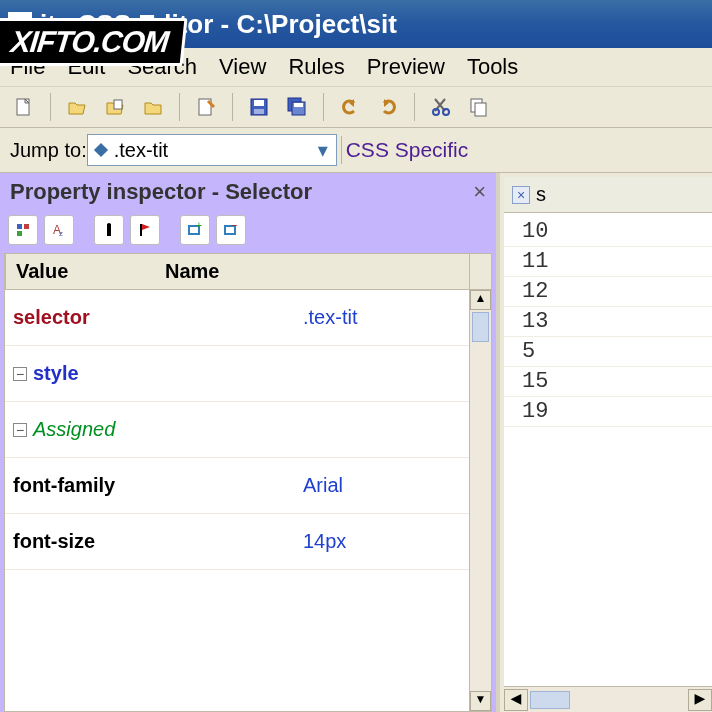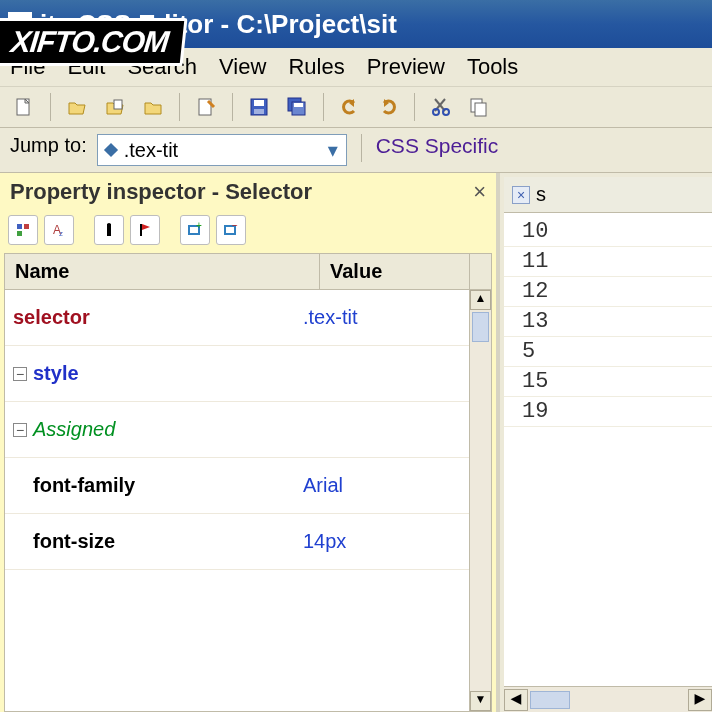--- a/index.html
+++ b/index.html
@@ -77,22 +77,22 @@
   border-radius: 3px;
   display: inline-flex;
   align-items: center;
   justify-content: center;
   cursor: pointer;
 }
 .sep { width: 1px; height: 28px; background: #b8b4a2; margin: 0 4px; }
 .jumpbar {
   background: #ece9d8;
   display: flex;
+  align-items: center;
   padding: 6px 10px;
-  gap: 10px;
   border-bottom: 1px solid #c0bba8;
   font-size: 20px;
 }
 .jump-field {
   display: inline-flex;
   align-items: center;
   background: #fff;
   border: 1px solid #7f9db9;
   padding: 3px 8px;
   min-width: 250px;
@@ -101,21 +101,21 @@
 }
 .jump-field .caret { margin-left: auto; color: #3a6ea5; }
 .spec-label { font-size: 21px; white-space: nowrap; color: #4c1d95; }
 .main {
   display: flex;
   flex: 1;
   overflow: hidden;
 }
 .inspector {
   width: 500px;
-  background: #fef9c3;
+  background: #c4b5fd;
   display: flex;
   flex-direction: column;
   border-right: 4px solid #d6d3c2;
 }
 .panel-hdr {
   display: flex;
   align-items: center;
   padding: 6px 10px;
   font-size: 22px;
   font-weight: bold;
@@ -165,21 +165,21 @@
 .indent4 { padding-left: 80px; }
 .glyph-minus {
   display:inline-block; width: 14px; height:14px;
   border:1px solid #888; background:#fff; color:#555;
   text-align:center; line-height:12px; font-size:14px;
   margin-right: 6px;
 }
 .c-selector { color: #a01020; font-weight: bold; }
 .c-style { color: #2030c8; font-weight: bold; }
 .c-assigned { color: #009020; font-style: italic; font-weight: normal; }
-.c-prop { color: #000; font-weight: bold; margin-left: 20px; }
+.c-prop { color: #000; font-weight: bold; }
 .scroll-track {
   display:flex; flex-direction:column; width:22px;
   background:#eee9dc; border-left:1px solid #c0bba8;
 }
 .scroll-up, .scroll-down {
   height:20px; background:#ece9d8; border:1px solid #b0aa96;
   font-size:12px; text-align:center; cursor:pointer;
 }
 .scroll-thumb {
   flex:0 0 30px; background:#cdd9ec; border:1px solid #9fb5d6; margin:2px;
@@ -379,22 +379,22 @@
         <span class="tbtn">
             <svg width="16" height="16">
               <rect x="2" y="4" width="10" height="8" fill="none" stroke="#3080c0" stroke-width="2"></rect>
               <text x="9" y="7" font-size="10" fill="#c02020">−</text>
             </svg>
           </span>
       </div>
 
       <div class="prop-table">
         <div class="pt-header">
+          <div class="pt-h value">Value</div>
           <div class="pt-h name">Name</div>
-          <div class="pt-h value">Value</div>
           <div class="pt-h sc"></div>
         </div>
         <div style="display:flex; flex:1;">
           <div class="pt-body" style="flex:1;">
             <div class="pt-row">
               <div class="cell-name indent2">
                   <span class="c-selector">selector</span>
                 </div>
               <div class="cell-value">.tex-tit</div>
             </div>

